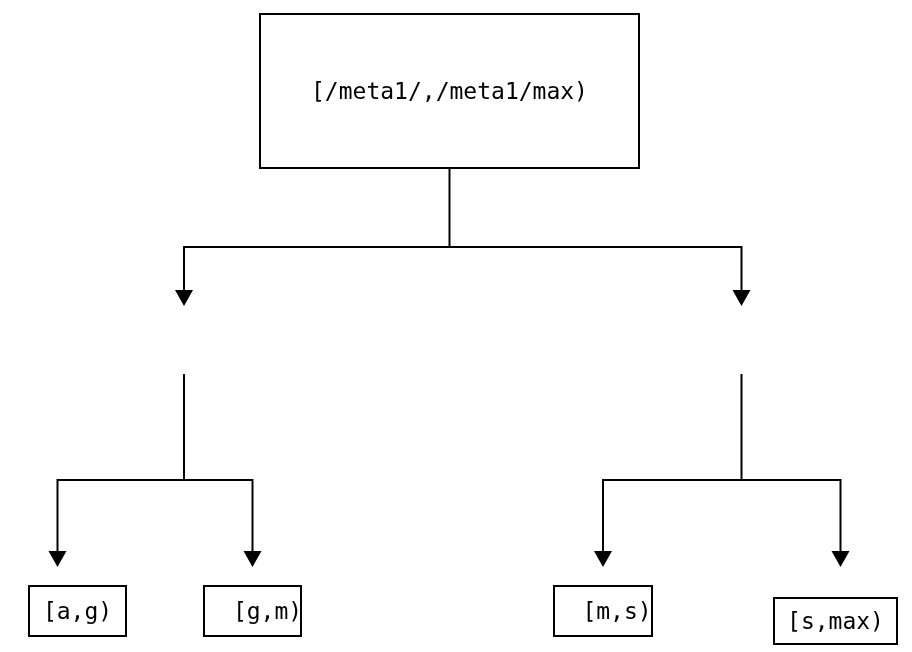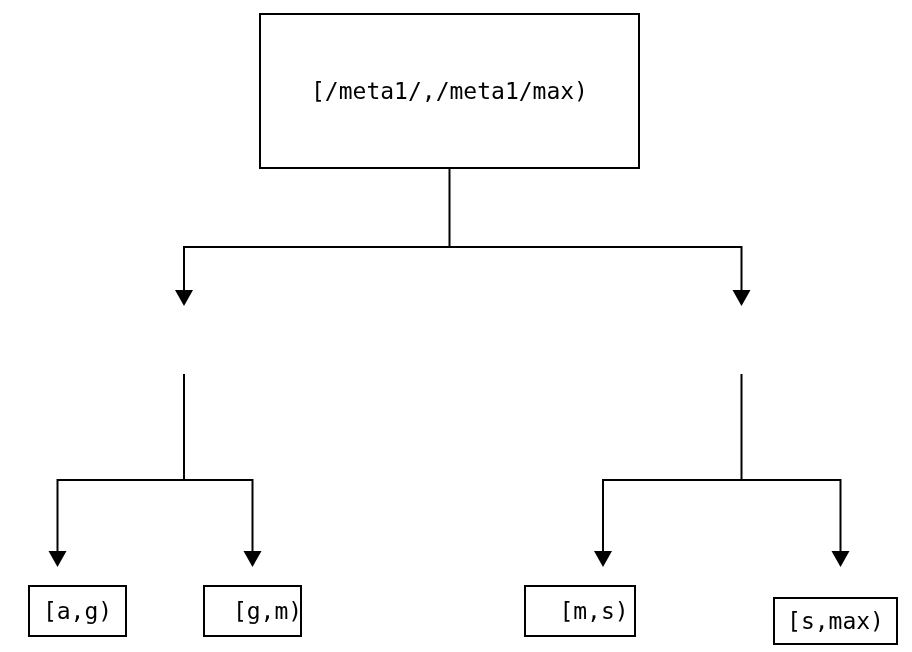--- a/index.html
+++ b/index.html
@@ -43,21 +43,21 @@
     font-size: 23px;
     line-height: 1;
     white-space: nowrap;
     text-align: center;
   }
   .node-root   { left: 259px; top: 13px;  width: 381px; height: 156px; }
   .node-l2a    { left: 23px;  top: 325px; width: 322px; height: 49px;  }
   .node-l2b    { left: 578px; top: 325px; width: 327px; height: 49px;  }
   .node-leaf1  { left: 8px;   top: 585px; width: 99px;  height: 52px; margin-left: 20px;  }
   .node-leaf2  { left: 203px; top: 585px; width: 99px;  height: 52px; padding-left: 30px;  }
-  .node-leaf3  { left: 524px; top: 585px; width: 112px; height: 52px; padding-left: 28px;  }
+  .node-leaf3  { left: 553px; top: 585px; width: 100px; height: 52px; padding-left: 28px;  }
   .node-leaf4  { left: 773px; top: 585px; width: 125px; height: 48px; margin-top: 12px;  }
 </style>
 </head>
 <body>
 
 <div class="canvas">
 
   <svg class="edges" width="912" height="652" viewBox="0 0 912 652" xmlns="http://www.w3.org/2000/svg">
 
     <g>

